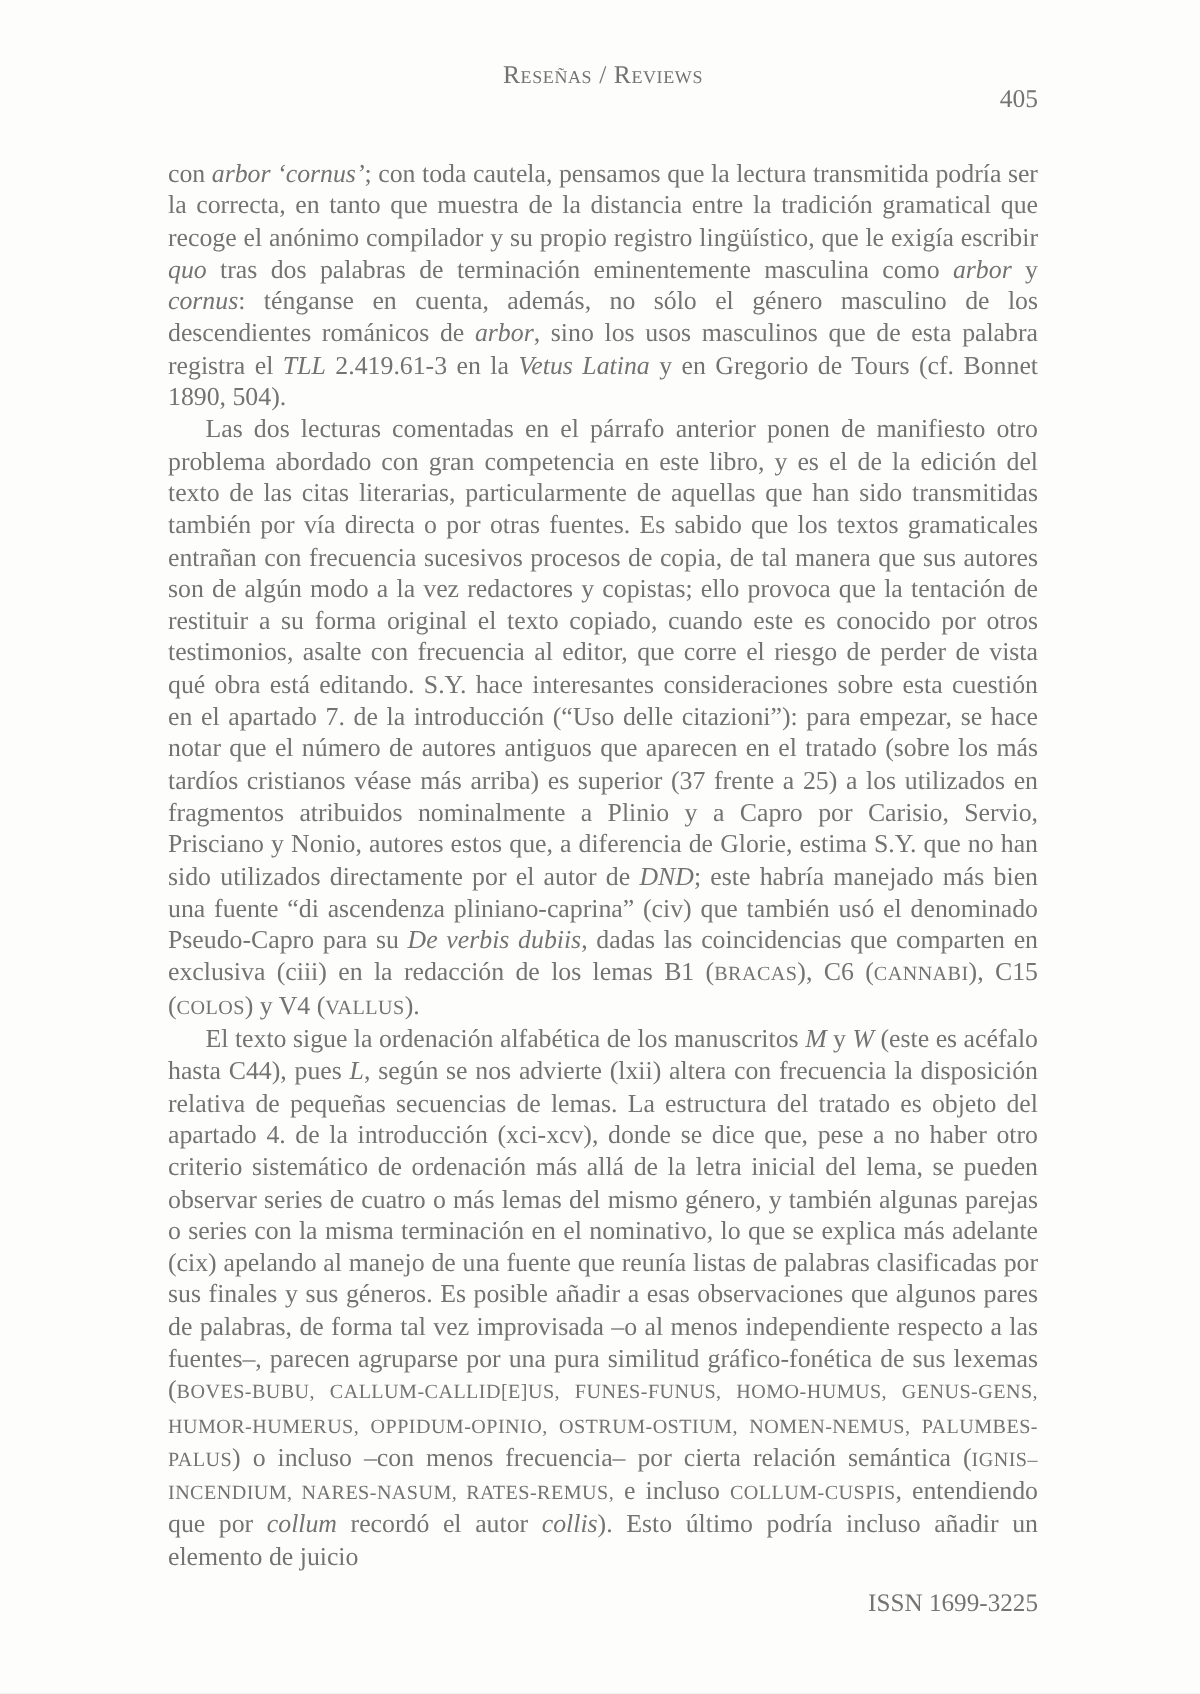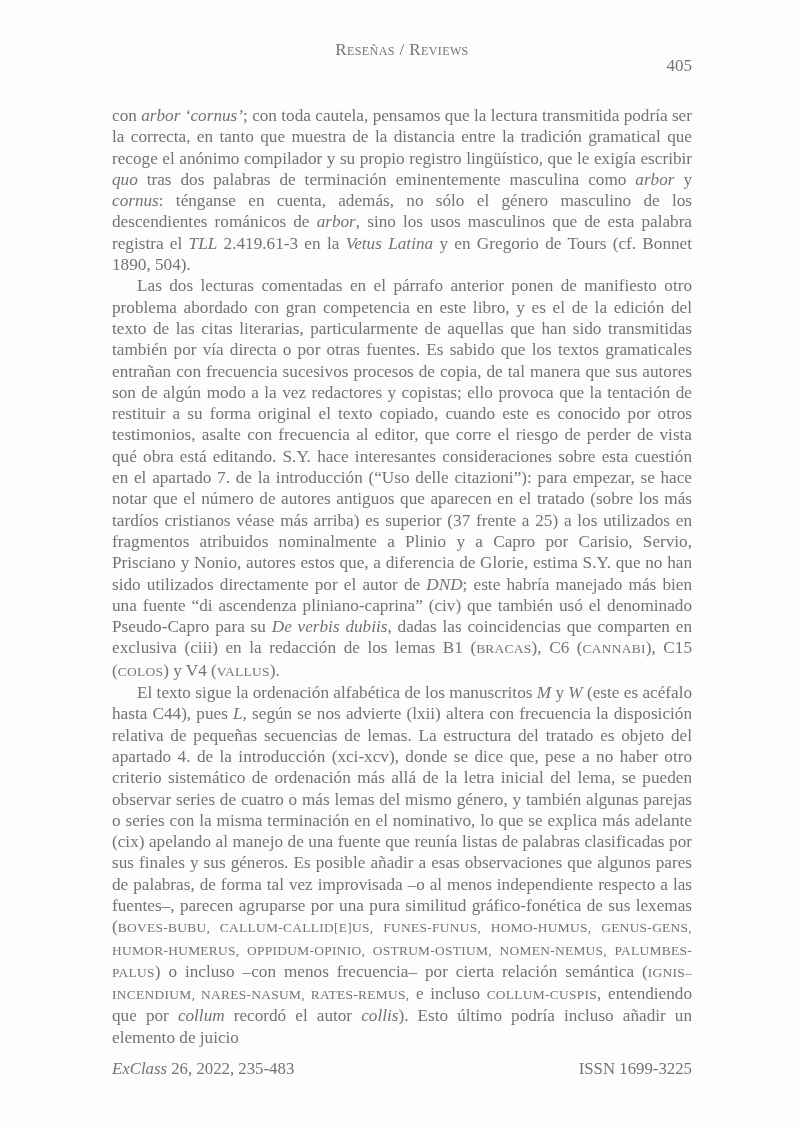--- a/index.html
+++ b/index.html
@@ -65,16 +65,15 @@
     <span class="page-number">405</span>
   </div>
 
   <div class="article">
       <p class="para"><span>con </span><span class="it">arbor ‘cornus’</span><span>; con toda cautela, pensamos que la lectura transmitida podría ser la correcta, en tanto que muestra de la distancia entre la tradición gramatical que recoge el anónimo compilador y su propio registro lingüístico, que le exigía escribir </span><span class="it">quo</span><span> tras dos palabras de terminación eminentemente masculina como </span><span class="it">arbor</span><span> y </span><span class="it">cornus</span><span>: ténganse en cuenta, además, no sólo el género masculino de los descendientes románicos de </span><span class="it">arbor</span><span>, sino los usos masculinos que de esta palabra registra el </span><span class="it">TLL</span><span> 2.419.61-3 en la </span><span class="it">Vetus Latina</span><span> y en Gregorio de Tours (cf. Bonnet 1890, 504).</span></p>
       <p class="para indent"><span>Las dos lecturas comentadas en el párrafo anterior ponen de manifiesto otro problema abordado con gran competencia en este libro, y es el de la edición del texto de las citas literarias, particularmente de aquellas que han sido transmitidas también por vía directa o por otras fuentes. Es sabido que los textos gramaticales entrañan con frecuencia sucesivos procesos de copia, de tal manera que sus autores son de algún modo a la vez redactores y copistas; ello provoca que la tentación de restituir a su forma original el texto copiado, cuando este es conocido por otros testimonios, asalte con frecuencia al editor, que corre el riesgo de perder de vista qué obra está editando. S.Y. hace interesantes consideraciones sobre esta cuestión en el apartado 7. de la introducción (“Uso delle citazioni”): para empezar, se hace notar que el número de autores antiguos que aparecen en el tratado (sobre los más tardíos cristianos véase más arriba) es superior (37 frente a 25) a los utilizados en fragmentos atribuidos nominalmente a Plinio y a Capro por Carisio, Servio, Prisciano y Nonio, autores estos que, a diferencia de Glorie, estima S.Y. que no han sido utilizados directamente por el autor de </span><span class="it">DND</span><span>; este habría manejado más bien una fuente “di ascendenza pliniano-caprina” (civ) que también usó el denominado Pseudo-Capro para su </span><span class="it">De verbis dubiis</span><span>, dadas las coincidencias que comparten en exclusiva (ciii) en la redacción de los lemas B1 (</span><span class="sc">BRACAS</span><span>), C6 (</span><span class="sc">CANNABI</span><span>), C15 (</span><span class="sc">COLOS</span><span>) y V4 (</span><span class="sc">VALLUS</span><span>).</span></p>
       <p class="para indent"><span>El texto sigue la ordenación alfabética de los manuscritos </span><span class="it">M</span><span> y </span><span class="it">W</span><span> (este es acéfalo hasta C44), pues </span><span class="it">L</span><span>, según se nos advierte (lxii) altera con frecuencia la disposición relativa de pequeñas secuencias de lemas. La estructura del tratado es objeto del apartado 4. de la introducción (xci-xcv), donde se dice que, pese a no haber otro criterio sistemático de ordenación más allá de la letra inicial del lema, se pueden observar series de cuatro o más lemas del mismo género, y también algunas parejas o series con la misma terminación en el nominativo, lo que se explica más adelante (cix) apelando al manejo de una fuente que reunía listas de palabras clasificadas por sus finales y sus géneros. Es posible añadir a esas observaciones que algunos pares de palabras, de forma tal vez improvisada –o al menos independiente respecto a las fuentes–, parecen agruparse por una pura similitud gráfico-fonética de sus lexemas (</span><span class="sc">BOVES-BUBU, CALLUM-CALLID[E]US, FUNES-FUNUS, HOMO-HUMUS, GENUS-GENS, HUMOR-HUMERUS, OPPIDUM-OPINIO, OSTRUM-OSTIUM, NOMEN-NEMUS, PALUMBES-PALUS</span><span>) o incluso –con menos frecuencia– por cierta relación semántica (</span><span class="sc">IGNIS–INCENDIUM, NARES-NASUM, RATES-REMUS,</span><span> e incluso </span><span class="sc">COLLUM-CUSPIS</span><span>, entendiendo que por </span><span class="it">collum</span><span> recordó el autor </span><span class="it">collis</span><span>). Esto último podría incluso añadir un elemento de juicio</span></p>
     </div>
 
   <div class="footer">
-    <span class="journal-ref"><span class="it">ExClass</span><span> 26, 2022, 235-483</span></span>
     <span class="issn">ISSN 1699-3225</span>
   </div>
 </div>
 
 </body></html>

